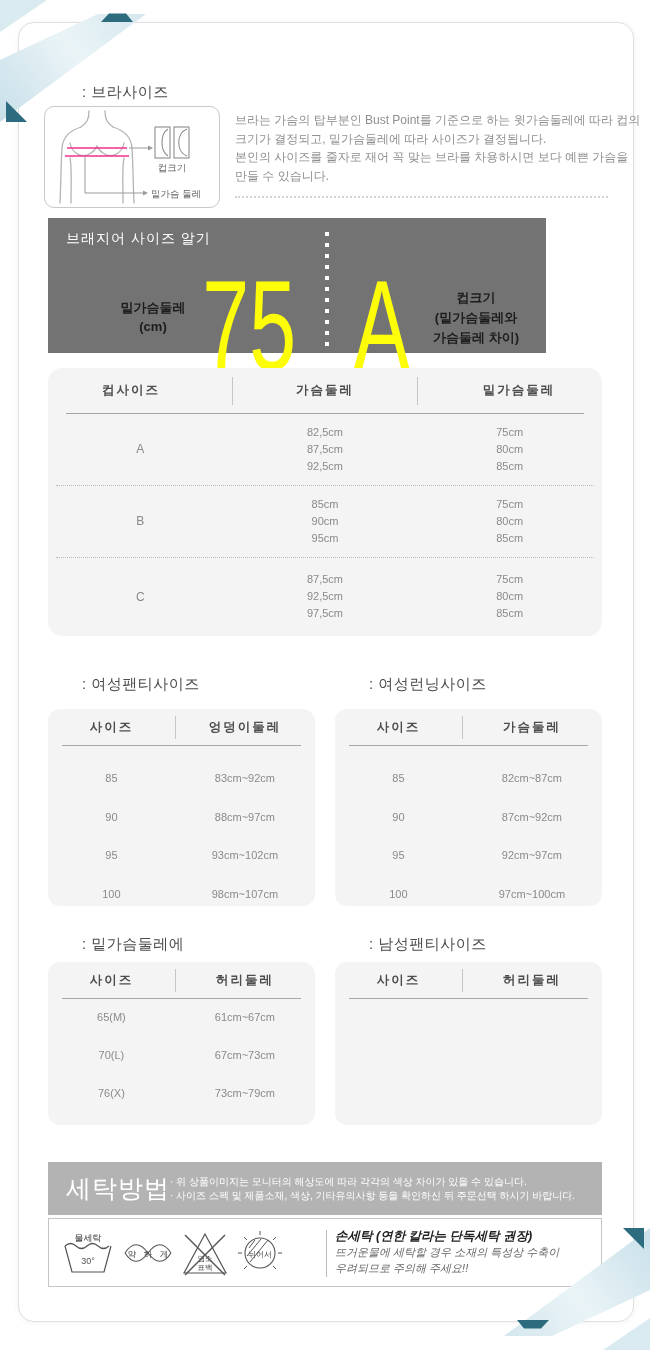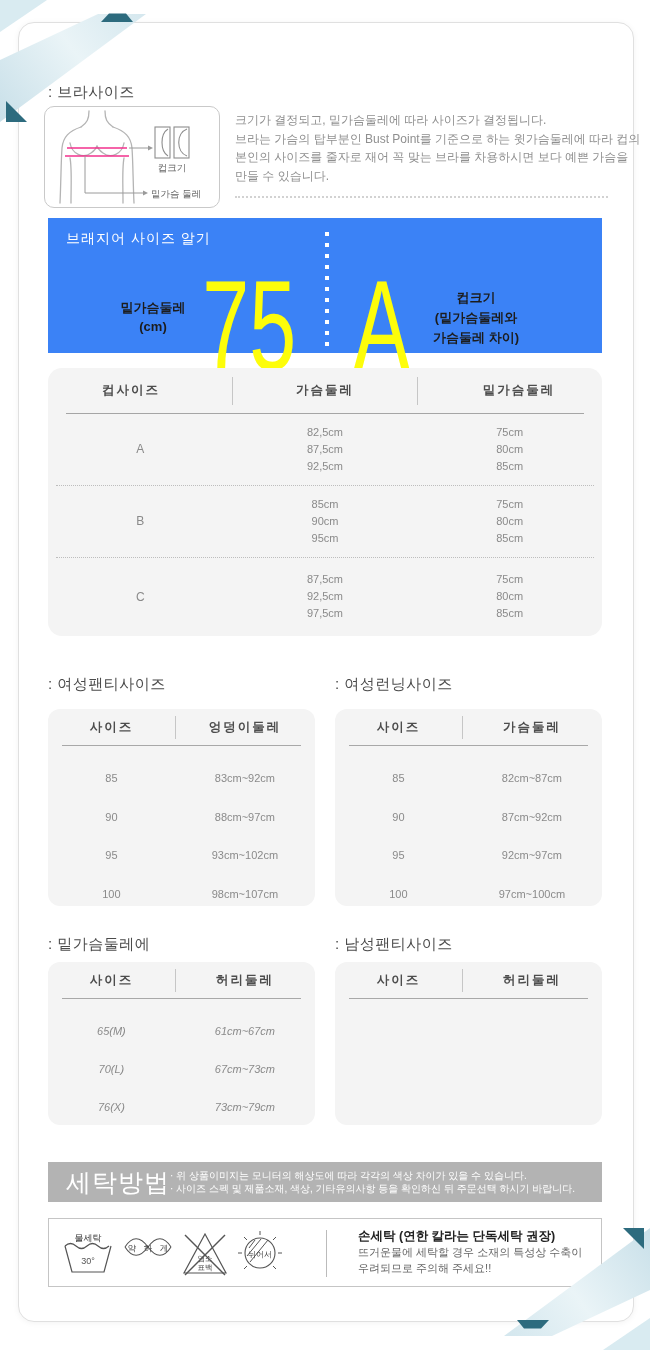--- a/index.html
+++ b/index.html
@@ -3,30 +3,30 @@
 <meta charset="utf-8">
 <style>
   html,body{margin:0;padding:0;background:#fff;}
   .page{position:relative;width:650px;height:1350px;background:#ffffff;overflow:hidden;
         font-family:"Liberation Sans","DejaVu Sans",sans-serif;}
   .card{position:absolute;left:18px;top:22px;width:614px;height:1298px;background:#fff;
         border:1px solid #e0e0e0;border-radius:16px;box-shadow:0 1px 6px rgba(0,0,0,.05);z-index:1;}
   .content{position:absolute;left:0;top:0;width:650px;height:1350px;z-index:3;}
   .ribbons{position:absolute;left:0;top:0;z-index:4;pointer-events:none;}
 
-  .sec-title{position:absolute;font-size:15px;color:#4b4b4b;letter-spacing:.5px;}
+  .sec-title{position:absolute;font-size:15px;color:#4b4b4b;letter-spacing:.5px;margin-left:34px;}
 
   
   .illu{position:absolute;left:44px;top:106px;width:174px;height:100px;border:1px solid #c9c9c9;
         border-radius:10px;background:#fff;}
   .desc{position:absolute;left:235px;top:111px;font-size:12px;line-height:18.5px;color:#8f8f8f;white-space:nowrap;}
   .dotline-h{position:absolute;left:235px;top:196px;width:373px;border-top:2px dotted #d2d2d2;}
 
   
-  .banner{position:absolute;left:48px;top:218px;width:554px;height:135px;background:#3b82f6;}
+  .banner{position:absolute;left:48px;top:218px;width:498px;height:135px;background:#737373;}
   .banner-title{position:absolute;left:18px;top:12px;font-size:14px;color:#fff;letter-spacing:1px;}
   .b-label{position:absolute;font-weight:bold;color:#1c1c1c;font-size:13px;text-align:center;}
   .b-left{left:45px;top:80px;width:120px;line-height:19px;}
   .b-right{left:358px;top:70px;width:140px;line-height:20px;}
   .b-big{position:absolute;top:44px;font-size:128px;line-height:1;color:#fdfd0a;text-align:center;}
   .b-size{left:130px;width:140px;}
   .b-cup{left:274px;width:120px;}
   .b-big span{display:inline-block;transform:scaleX(.66);}
   .b-dots{position:absolute;left:277px;top:14px;width:4px;height:122px;
           background:repeating-linear-gradient(to bottom,#fff 0 4px,transparent 4px 11px);}
@@ -48,30 +48,30 @@
   .s-header{position:absolute;left:0;top:0;width:100%;height:36px;display:grid;grid-template-columns:47.5% 52.5%;
             align-items:center;text-align:center;font-size:12.5px;font-weight:bold;color:#4d4d4d;letter-spacing:2px;}
   .s-rule{position:absolute;left:14px;right:14px;top:36px;border-top:1px solid #a8a8a8;}
   .s-vsep{position:absolute;left:47.5%;top:7px;height:23px;width:1px;background:#c6c6c6;}
   .s-body{position:absolute;left:0;top:36px;width:100%;display:flex;flex-direction:column;}
   .s-row{display:grid;grid-template-columns:47.5% 52.5%;align-items:center;text-align:center;
          font-size:11px;color:#8a8a8a;}
   .t4 .s-row{height:38.5px;} .t3 .s-row{height:38px;}
 
   
-  .wash-banner{position:absolute;left:48px;top:1162px;width:554px;height:40px;background:#b3b3b3;
+  .wash-banner{position:absolute;left:48px;top:1162px;width:554px;height:53px;background:#b3b3b3;
                display:flex;align-items:center;}
   .wash-title{font-size:25px;color:#fff;letter-spacing:1px;margin-left:18px;}
   .wash-notes{color:#fff;font-size:10px;line-height:13.5px;}
   .wash-notes div::before{content:"·  ";}
   .wash-box{position:absolute;left:48px;top:1218px;width:554px;height:69px;background:#fff;
             border:1px solid #c5c5c5;box-sizing:border-box;}
-  .wash-icons{position:absolute;left:12px;top:11px;display:flex;align-items:flex-start;gap:7px;}
+  .wash-icons{position:absolute;left:12px;top:11px;display:flex;align-items:center;gap:7px;}
   .wash-vdiv{position:absolute;left:277px;top:11px;height:47px;width:1px;background:#bbb;}
-  .handwash{position:absolute;left:309px;top:9px;}
+  .handwash{position:absolute;left:286px;top:9px;font-style:italic;}
   .hw-title{font-size:12.5px;font-weight:bold;color:#222;line-height:17px;}
   .hw-line{font-size:11px;color:#666;line-height:15.5px;}
 
   svg text{font-family:"Liberation Sans","DejaVu Sans",sans-serif;}
 </style>
 </head>
 <body>
 
 <div class="page">
 
@@ -108,22 +108,22 @@
           <rect x="129" y="20" width="15" height="31"></rect>
           <path d="M123,22 C115,27 115,44 123,49"></path>
           <path d="M142,22 C131,26 131,45 142,49"></path>
         </g>
         <text x="127" y="64" text-anchor="middle" font-size="9.5" fill="#666">컵크기</text>
         <text x="106" y="90" text-anchor="start" font-size="9.5" fill="#666">밑가슴 둘레</text>
       </svg>
     </div>
 
     <div class="desc">
+      <div>브라는 가슴의 탑부분인 Bust Point를 기준으로 하는 윗가슴둘레에 따라 컵의</div>
       <div>크기가 결정되고, 밑가슴둘레에 따라 사이즈가 결정됩니다.</div>
-      <div>브라는 가슴의 탑부분인 Bust Point를 기준으로 하는 윗가슴둘레에 따라 컵의</div>
       <div>본인의 사이즈를 줄자로 재어 꼭 맞는 브라를 차용하시면 보다 예쁜 가슴을</div>
       <div>만들 수 있습니다.</div>
     </div>
     <div class="dotline-h"></div>
 
     <div class="banner">
       <div class="banner-title">브래지어 사이즈 알기</div>
       <div class="b-label b-left">
         <div>밑가슴둘레</div>
         <div>(cm)</div>
@@ -253,21 +253,21 @@
     <div class="sec-title" style="left:48px;top:935px;">: 밑가슴둘레에</div>
     <div class="sec-title" style="left:335px;top:935px;">: 남성팬티사이즈</div>
 
     <div class="s-table t3" style="left:48px;top:962px;height:163px;">
       <div class="s-header">
         <div>사이즈</div>
         <div>허리둘레</div>
       </div>
       <div class="s-vsep"></div>
       <div class="s-rule"></div>
-      <div class="s-body" style="padding-top:14px;font-style:italic;">
+      <div class="s-body" style="padding-top:0;">
         <div class="s-row">
             <div>65(M)</div>
             <div>61cm~67cm</div>
           </div>
         <div class="s-row">
             <div>70(L)</div>
             <div>67cm~73cm</div>
           </div>
         <div class="s-row">
             <div>76(X)</div>

